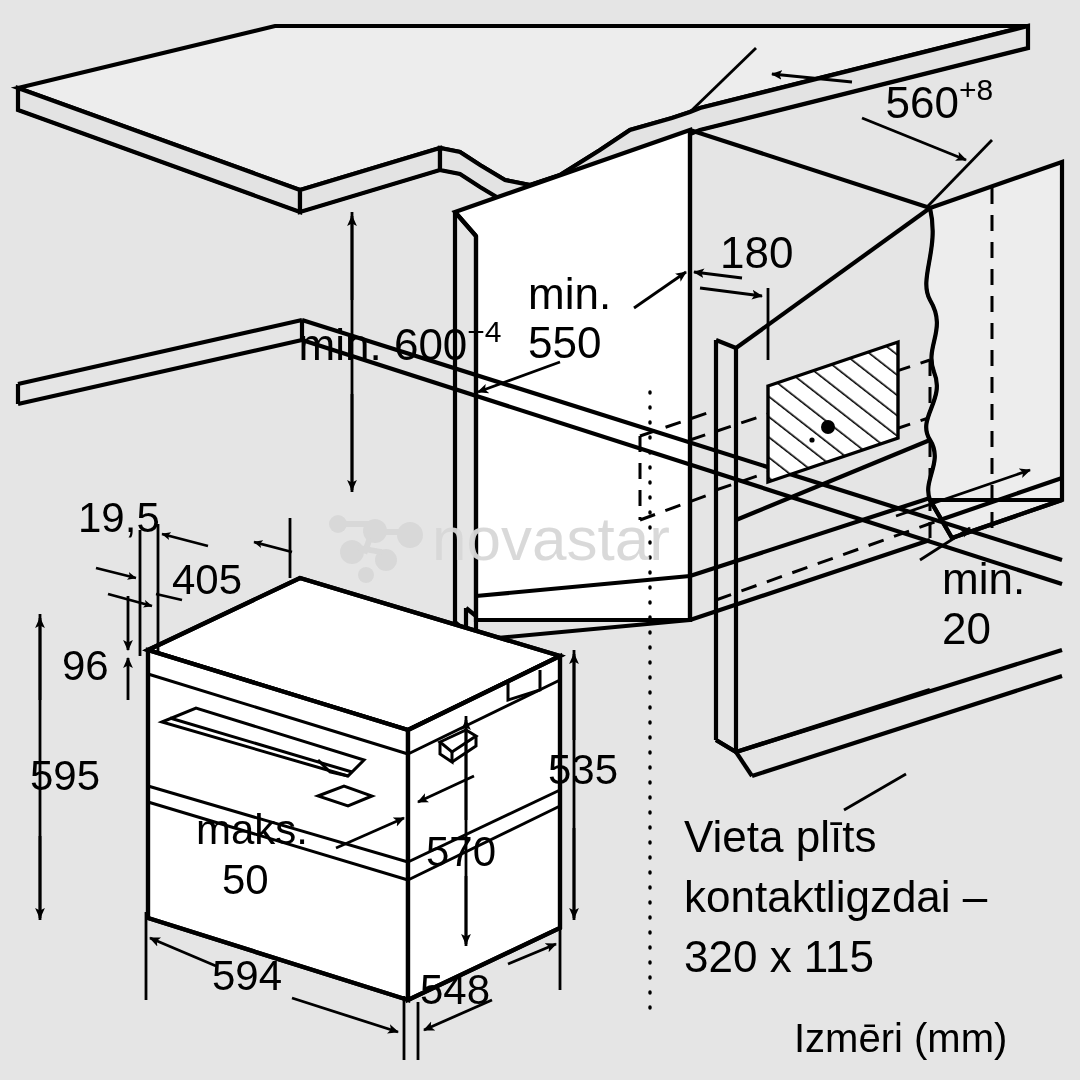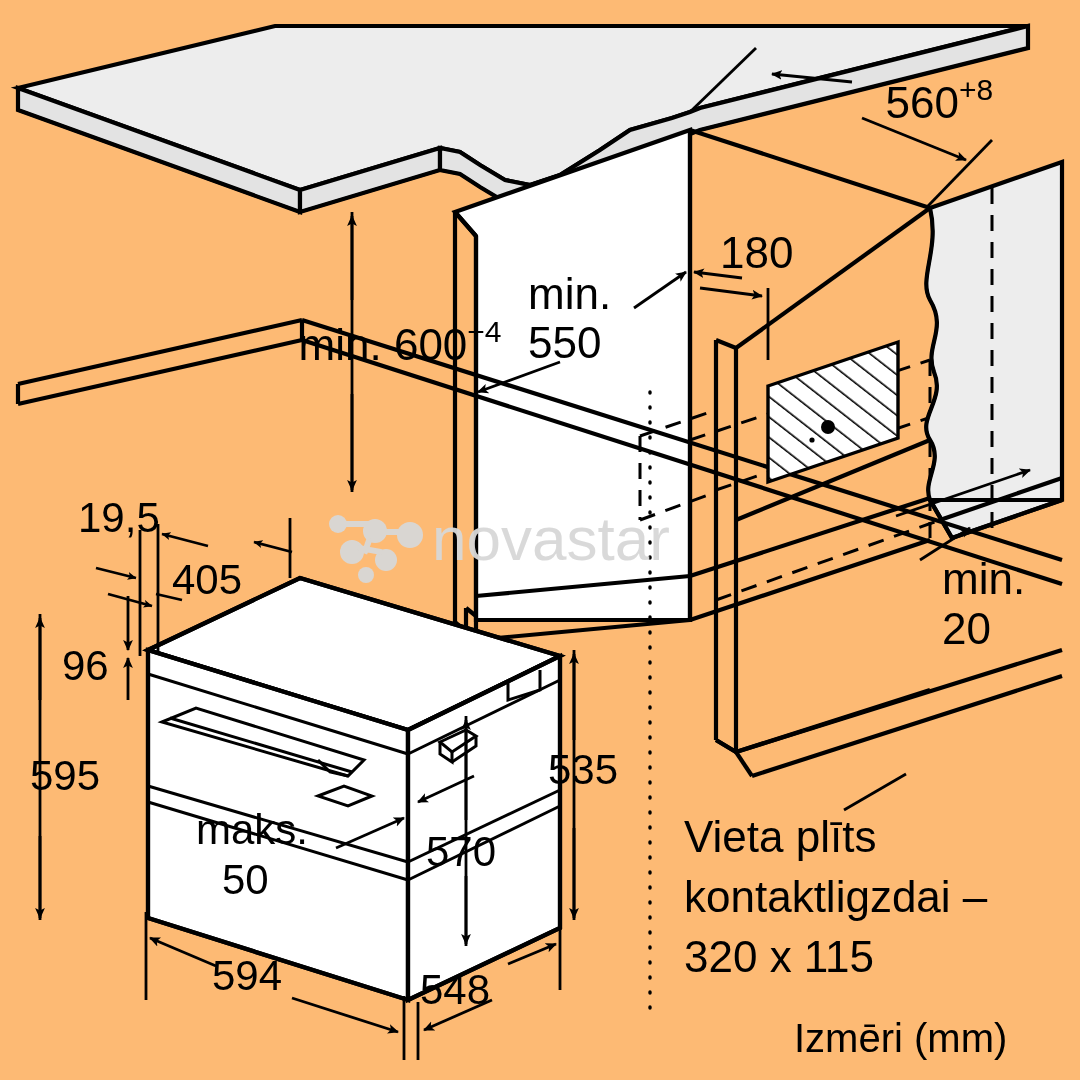--- a/index.html
+++ b/index.html
@@ -1,18 +1,18 @@
 <!DOCTYPE html>
 <html><head>
 <meta charset="utf-8">
 <style>
   html,body{margin:0;padding:0;background:#ffffff;}
   body{width:1080px;height:1080px;overflow:hidden;
        font-family:"Liberation Sans","DejaVu Sans",sans-serif;}
-  #stage{position:relative;width:1080px;height:1080px;background:#fdba74;}
+  #stage{position:relative;width:1080px;height:1080px;background:#e5e5e5;}
   svg#drawing{position:absolute;left:0;top:0;width:1080px;height:1080px;display:block;}
   .ln{fill:none;stroke:#000;stroke-width:4.2;stroke-linecap:butt;stroke-linejoin:miter;}
   .ln-thin{fill:none;stroke:#000;stroke-width:3.0;}
   .ln-dim{fill:none;stroke:#000;stroke-width:2.8;}
   .ln-dash{fill:none;stroke:#000;stroke-width:3.0;stroke-dasharray:16 11;}
   .ln-dot{fill:none;stroke:#000;stroke-width:3.4;stroke-dasharray:1 14;stroke-linecap:round;}
   .panel{fill:#ededed;stroke:#000;stroke-width:4.2;stroke-linejoin:miter;}
   .panel-edge{fill:#e3e3e3;stroke:#000;stroke-width:4.2;}
   .white{fill:#ffffff;stroke:#000;stroke-width:4.2;stroke-linejoin:miter;}
   .hatchbox{fill:url(#hatch);stroke:#000;stroke-width:3.4;}

